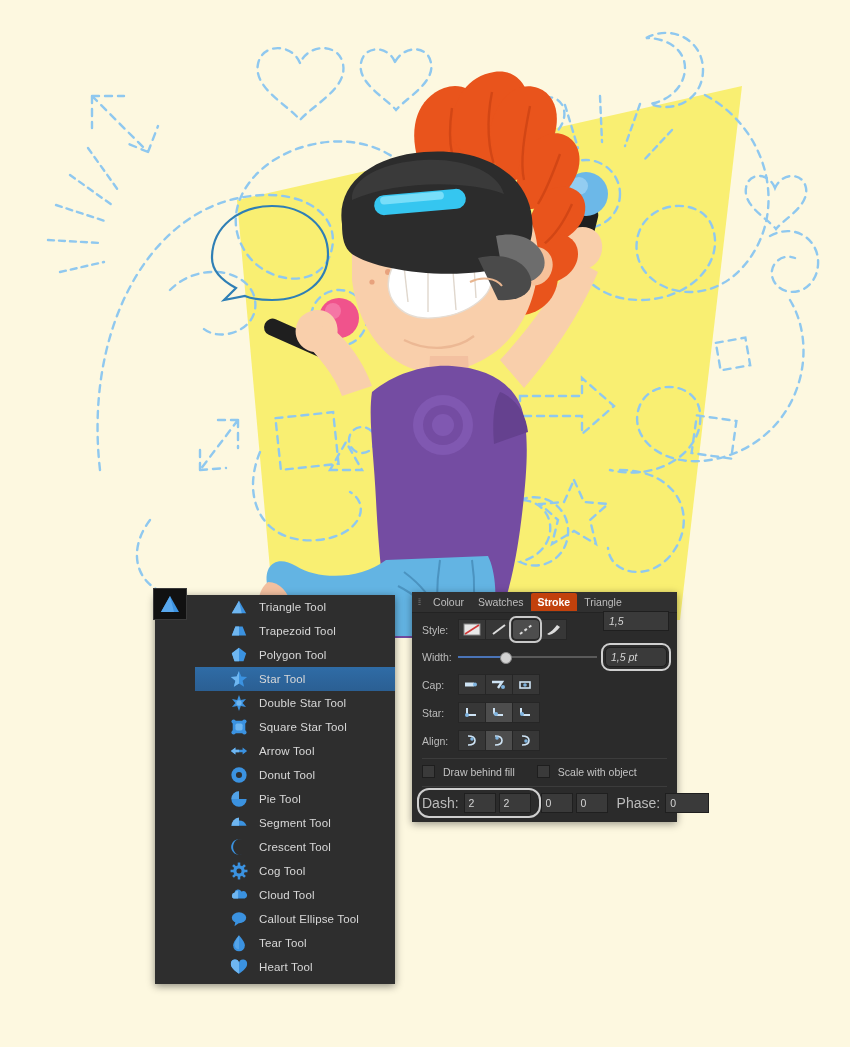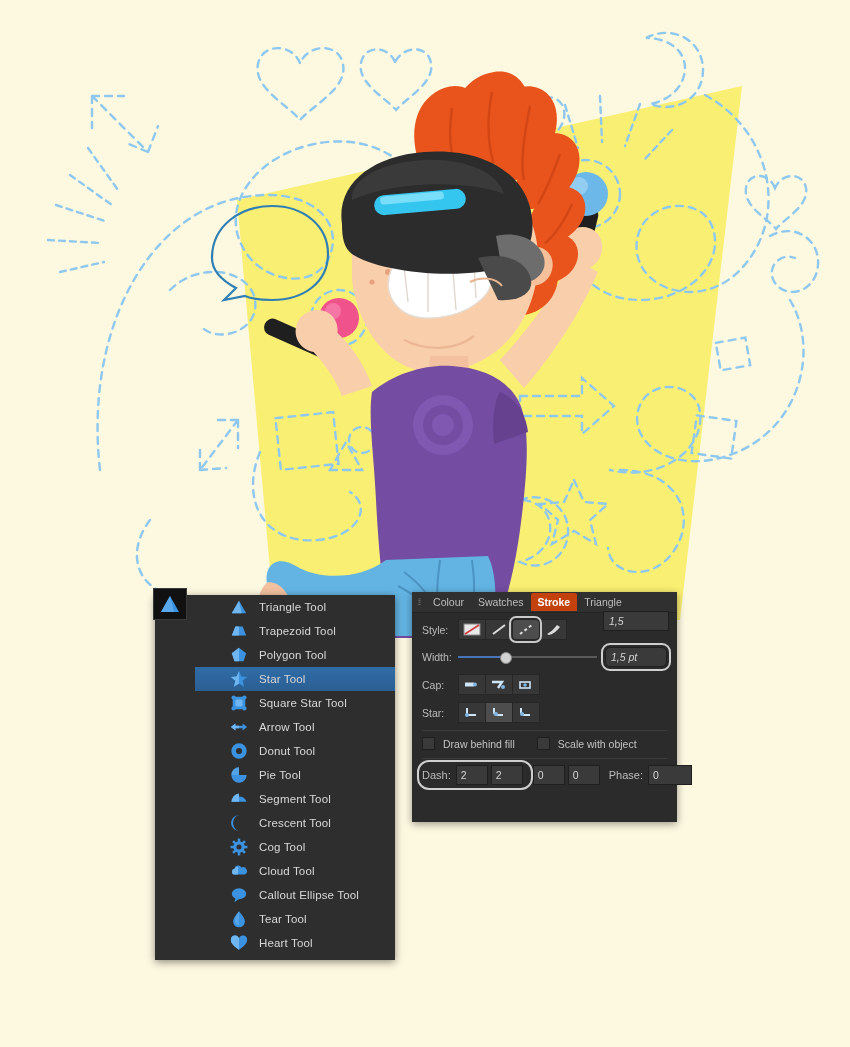--- a/index.html
+++ b/index.html
@@ -204,21 +204,21 @@
   .check-row { display: flex; align-items: center; gap: 8px; }
   .chk {
     width: 11px; height: 11px;
     background: #3a3a3a;
     border: 1px solid #1e1e1e;
     flex: 0 0 11px;
   }
   .chk-label { color: #c3c3c3; font-size: 10.5px; margin-right: 14px; }
 
   .dash-row { display: flex; align-items: center; }
-  .dash-label { color: #bcbcbc; margin-right: 5px; font-size: 11px; }
+  .dash-label { color: #bcbcbc; margin-right: 5px; font-size: 14px; }
   .dash-field {
     width: 32px;
     background: #3a3a3a;
     border: 1px solid #1f1f1f;
     color: #d5d5d5;
     font-size: 10.5px;
     padding: 3px 4px;
     box-sizing: border-box;
     margin-right: 3px;
   }
@@ -451,20 +451,29 @@
           <svg width="18" height="18" viewBox="0 0 20 20">
             <polygon points="10,1 12.6,7.2 19,7.8 14,12 15.7,18.5 10,15 4.3,18.5 6,12 1,7.8 7.4,7.2" fill="#3b92e0"></polygon>
             <polygon points="10,1 10,15 4.3,18.5 6,12 1,7.8 7.4,7.2" fill="#6fb6f0"></polygon>
           </svg>
         </span>
         <span class="tool-label">Star Tool</span>
       </div>
       <div class="tool-row">
         <span class="tool-ico">
           <svg width="18" height="18" viewBox="0 0 20 20">
+            <polygon points="10,1 12,6.535898384862245 17.794228634059948,5.499999999999999 14,10 17.794228634059948,14.499999999999998 12,13.464101615137755 10.000000000000002,19 8.000000000000002,13.464101615137755 2.2057713659400546,14.500000000000004 6,10 2.205771365940053,5.499999999999999 7.999999999999998,6.5358983848622465 " fill="#3b92e0"></polygon>
+            <circle cx="10" cy="10" r="3" fill="#6fb6f0"></circle>
+          </svg>
+        </span>
+        <span class="tool-label">Double Star Tool</span>
+      </div>
+      <div class="tool-row">
+        <span class="tool-ico">
+          <svg width="18" height="18" viewBox="0 0 20 20">
             <rect x="3" y="3" width="14" height="14" rx="3" fill="#3b92e0"></rect>
             <rect x="6" y="6" width="8" height="8" rx="2" fill="#6fb6f0"></rect>
             <circle cx="4" cy="4" r="2.4" fill="#3b92e0"></circle>
             <circle cx="16" cy="4" r="2.4" fill="#3b92e0"></circle>
             <circle cx="4" cy="16" r="2.4" fill="#3b92e0"></circle>
             <circle cx="16" cy="16" r="2.4" fill="#3b92e0"></circle>
           </svg>
         </span>
         <span class="tool-label">Square Star Tool</span>
       </div>
@@ -660,20 +669,43 @@
         <div class="sq-btn">
           <svg width="18" height="13" viewBox="0 0 18 13">
               <path d="M4 2 V 7 L 7 9 H 13" stroke="#cfe4f5" stroke-width="2" fill="none"></path>
               <circle cx="5" cy="8" r="2" fill="#7fb4e0"></circle>
             </svg>
         </div>
       </div>
       <input class="num-field right-col" style="position: absolute; top: -2px;" value="1,5">
     </div>
 
+    <div class="row">
+      <div class="row-label">Align:</div>
+      <div class="btn-group">
+        <div class="sq-btn">
+          <svg width="18" height="13" viewBox="0 0 18 13">
+              <path d="M5 2 Q 12 2 12 6.5 Q 12 11 5 11" stroke="#cfe4f5" stroke-width="1.6" fill="none"></path>
+              <circle cx="9" cy="5" r="1.8" fill="#7fb4e0"></circle>
+            </svg>
+        </div>
+        <div class="sq-btn on">
+          <svg width="18" height="13" viewBox="0 0 18 13">
+              <path d="M5 2 Q 12 2 12 6.5 Q 12 11 5 11" stroke="#cfe4f5" stroke-width="1.6" fill="none"></path>
+              <circle cx="7" cy="4" r="1.8" fill="#7fb4e0"></circle>
+            </svg>
+        </div>
+        <div class="sq-btn">
+          <svg width="18" height="13" viewBox="0 0 18 13">
+              <path d="M5 2 Q 12 2 12 6.5 Q 12 11 5 11" stroke="#cfe4f5" stroke-width="1.6" fill="none"></path>
+              <circle cx="9" cy="7" r="1.8" fill="#7fb4e0"></circle>
+            </svg>
+        </div>
+      </div>
+    </div>
 
     <div class="divider"></div>
 
     <div class="check-row" style="margin-bottom:8px;">
       <span class="chk"></span>
       <span class="chk-label">Draw behind fill</span>
       <span class="chk"></span>
       <span class="chk-label">Scale with object</span>
     </div>
 

